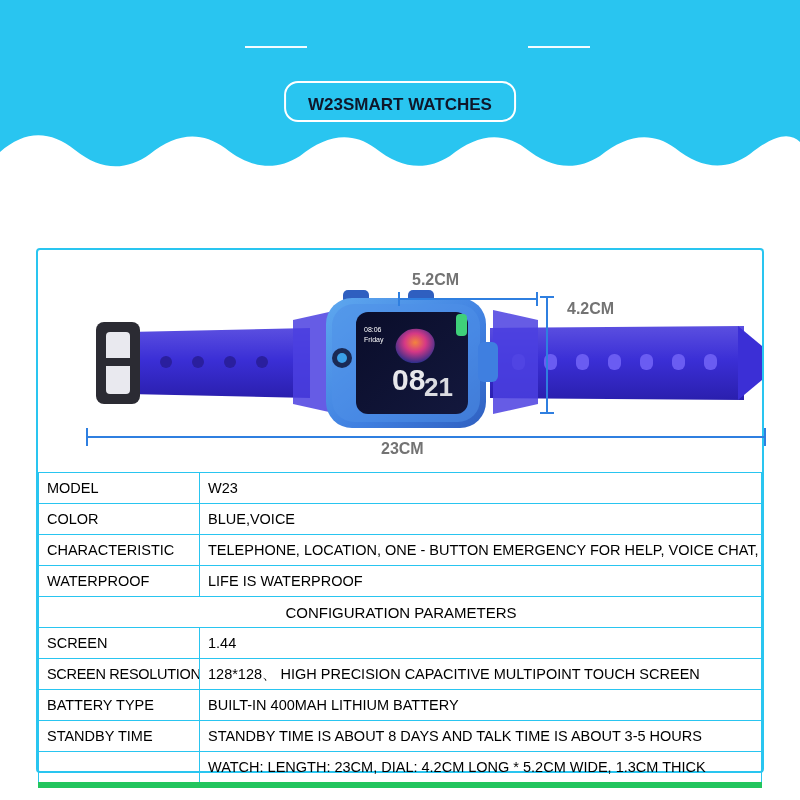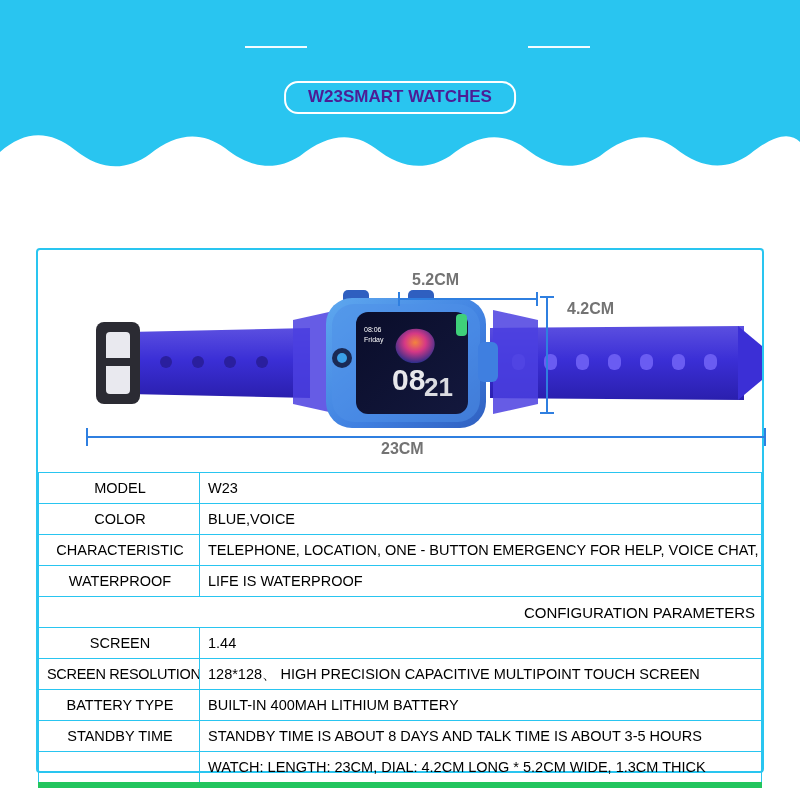--- a/index.html
+++ b/index.html
@@ -45,24 +45,24 @@
   .title-rule-left { left: 245px; width: 62px; }
   .title-rule-right { left: 528px; width: 62px; }
 
   .banner-subtitle {
     position: absolute;
     top: 81px;
     left: 50%;
     transform: translateX(-50%);
     border: 2px solid #ffffff;
     border-radius: 14px;
-    padding: 4px 22px 5px 22px;
+    padding: 12px 22px 5px 22px;
     font-size: 17px;
     font-weight: bold;
-    color: #4c1d95;
+    color: #0f172a;
     white-space: nowrap;
   }
 
   .wave {
     position: absolute;
     left: 0;
     bottom: -2px;
     width: 800px;
     height: 60px;
     display: block;
@@ -126,24 +126,24 @@
   .spec-table td {
     border: 1px solid #29c5f0;
     font-size: 14.5px;
     color: #000000;
     padding: 4px 6px 4px 8px;
     height: 22px;
     vertical-align: middle;
     white-space: nowrap;
     overflow: hidden;
   }
-  td.label-cell { width: 146px; text-align: center; }
+  td.label-cell { width: 146px; }
   td.label-cell.tight { letter-spacing: -0.3px; }
   td.section-cell {
-    text-align: right;
+    text-align: center;
     font-size: 15px;
   }
   .spec-table tr.last-row td { border-bottom: 6px solid #22c55e; }
 </style>
 </head>
 <body>
 
 <div class="banner">
   <div class="title-rule-left"></div>
   <div class="title-rule-right"></div>

